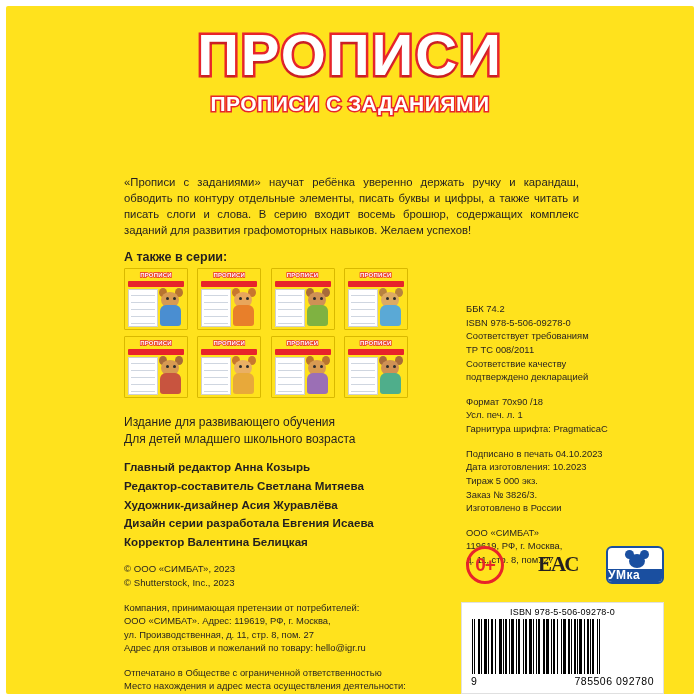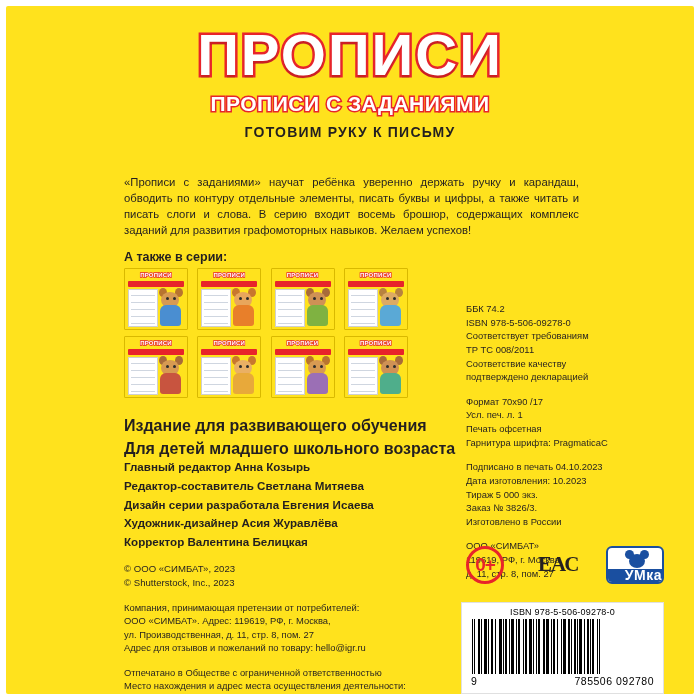--- a/index.html
+++ b/index.html
@@ -129,22 +129,22 @@
     background:#4a8ed1;
   }
   .mini-char .eye {
     position:absolute; top:9px; width:3px; height:3px; border-radius:50%;
     background:#2b2b2b;
   }
   
   .edu-block {
     position:absolute;
     left:118px; top:408px;
-    font-size:16px;
-    font-weight:bold;
+    font-size:12px;
+    font-weight:normal;
     color:#231f20;
     line-height:1.45;
   }
   .credits {
     position:absolute;
     left:118px; top:452px;
     font-size:11.6px;
     font-weight:bold;
     color:#231f20;
     line-height:1.62;
@@ -213,23 +213,23 @@
     border:2px solid #1a4fa0;
     border-radius:6px;
     background:#ffffff;
     overflow:hidden;
   }
   .umka-mark .band {
     position:absolute; left:0; right:0; bottom:0;
     height:13px;
     background:#1a4fa0;
     color:#ffffff;
-    font-size:14px;
-    font-weight:bold;
-    text-align:right;
+    font-size:12px;
+    font-weight:bold;
+    text-align:left;
     line-height:13px;
     letter-spacing:0.5px;
   }
   .umka-mark .bear {
     position:absolute; left:14px; top:2px;
     width:30px; height:22px;
   }
   .umka-mark .bear .bh {
     position:absolute; left:7px; top:4px; width:16px; height:14px;
     border-radius:50%; background:#1a4fa0;
@@ -275,21 +275,20 @@
   }
 </style>
 </head>
 <body>
 
 <div class="page">
 
   <div class="title-wrap">
     <div class="main-title">ПРОПИСИ</div>
     <div class="sub-title">ПРОПИСИ С ЗАДАНИЯМИ</div>
-    <div class="sub-title2">ГОТОВИМ РУКУ К ПИСЬМУ</div>
   </div>
 
   <div class="annotation">«Прописи с заданиями» научат ребёнка уверенно держать ручку и карандаш, обводить по контуру отдельные элементы, писать буквы и цифры, а также читать и писать слоги и слова. В серию входит восемь брошюр, содержащих комплекс заданий для развития графомоторных навыков. Желаем успехов!</div>
 
   <div class="series-head">А также в серии:</div>
 
   <div class="series-grid">
     <div class="mini-cover">
       <div class="mini-title">ПРОПИСИ</div>
       <div class="mini-band"></div>
@@ -445,22 +444,22 @@
   </div>
 
   <div class="edu-block">
     <div>Издание для развивающего обучения</div>
     <div>Для детей младшего школьного возраста</div>
   </div>
 
   <div class="credits">
     <div>Главный редактор Анна Козырь</div>
     <div>Редактор-составитель Светлана Митяева</div>
+    <div>Художник-дизайнер Асия Журавлёва</div>
     <div>Дизайн серии разработала Евгения Исаева</div>
-    <div>Художник-дизайнер Асия Журавлёва</div>
     <div>Корректор Валентина Белицкая</div>
   </div>
 
   <div class="copyright">
     <div>© ООО «СИМБАТ», 2023</div>
     <div>© Shutterstock, Inc., 2023</div>
   </div>
 
   <div class="company">
     <div>Компания, принимающая претензии от потребителей:</div>
@@ -478,23 +477,22 @@
   <div class="right-col">
     <div class="grp">
       <div>ББК 74.2</div>
       <div>ISBN 978-5-506-09278-0</div>
       <div>Соответствует требованиям</div>
       <div>ТР ТС 008/2011</div>
       <div>Соответствие качеству</div>
       <div>подтверждено декларацией</div>
     </div>
     <div class="grp">
-      <div>Формат 70х90 /17</div>
+      <div>Формат 70х90 /18</div>
       <div>Усл. печ. л. 1</div>
-      <div>Печать офсетная</div>
       <div>Гарнитура шрифта: PragmaticaC</div>
     </div>
     <div class="grp">
       <div>Подписано в печать 04.10.2023</div>
       <div>Дата изготовления: 10.2023</div>
       <div>Тираж 5 000 экз.</div>
       <div>Заказ № 3826/3.</div>
       <div>Изготовлено в России</div>
     </div>
     <div class="grp">

